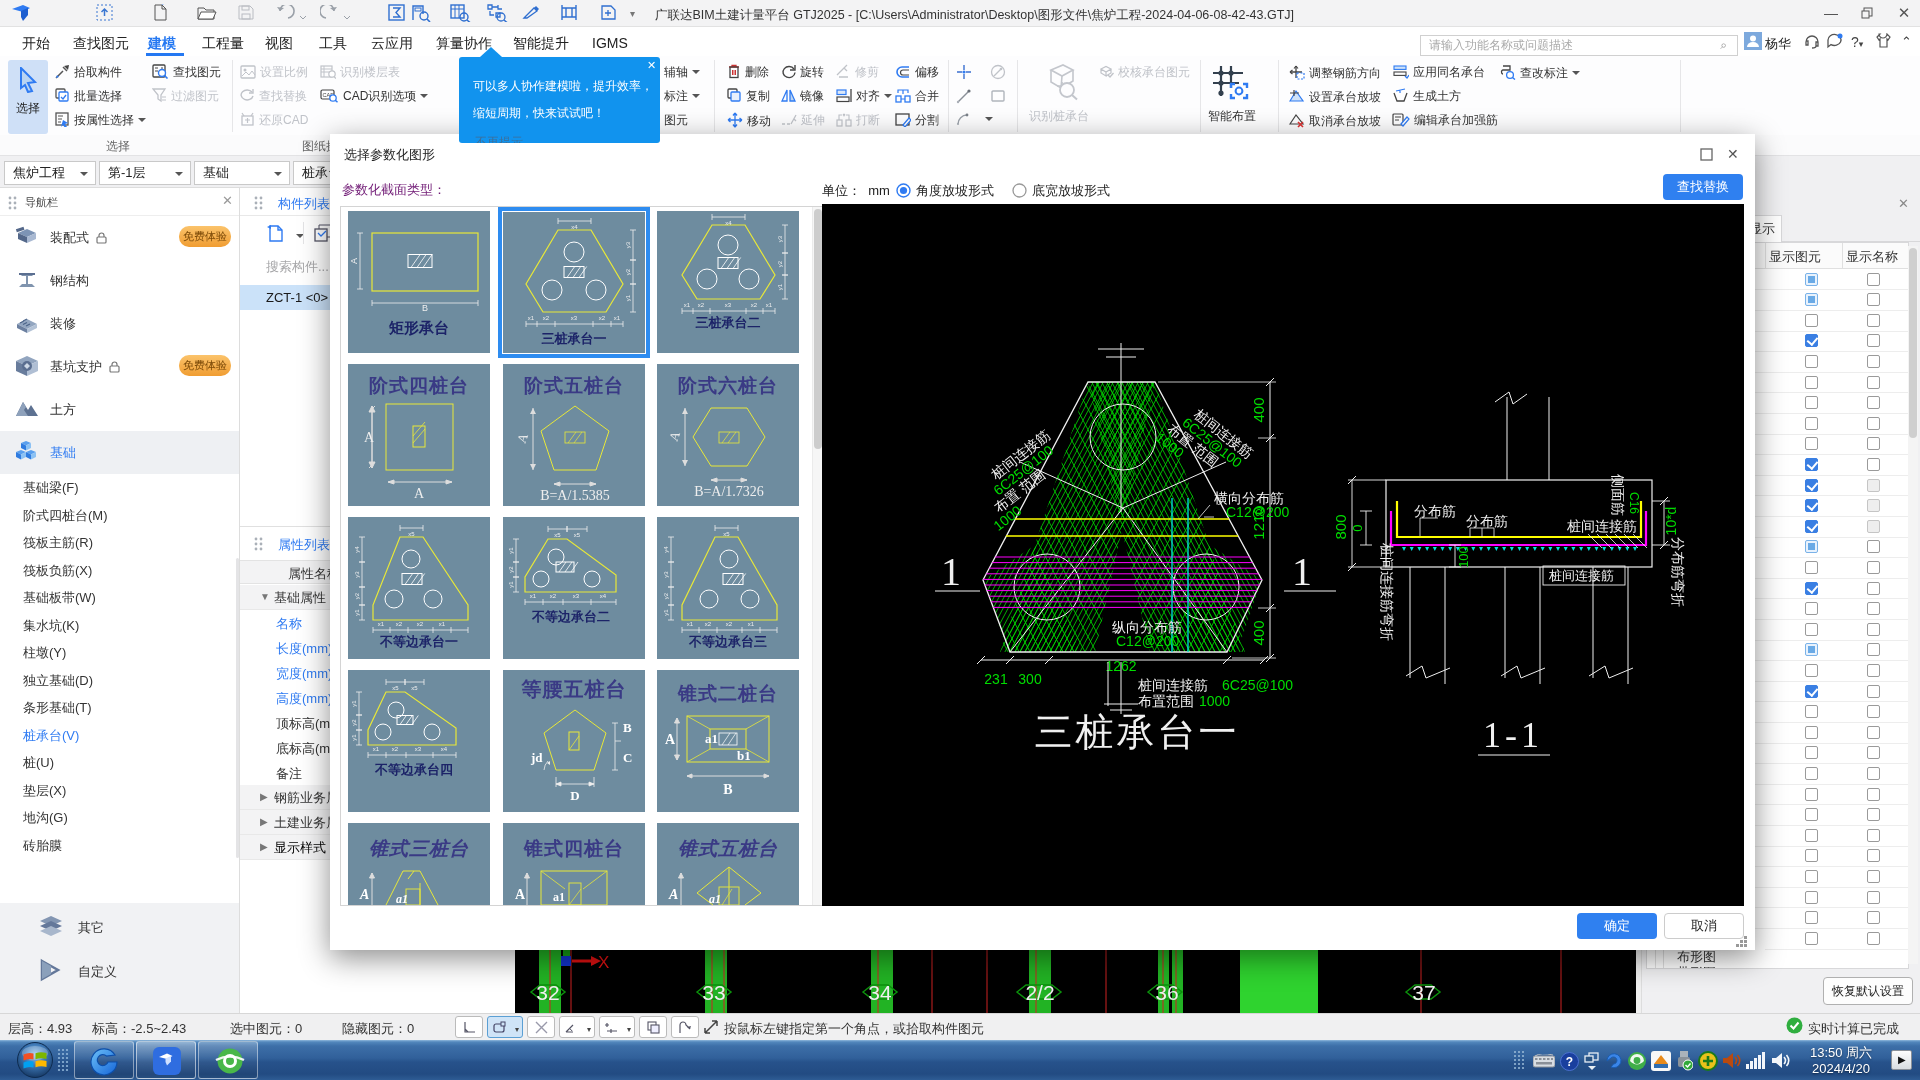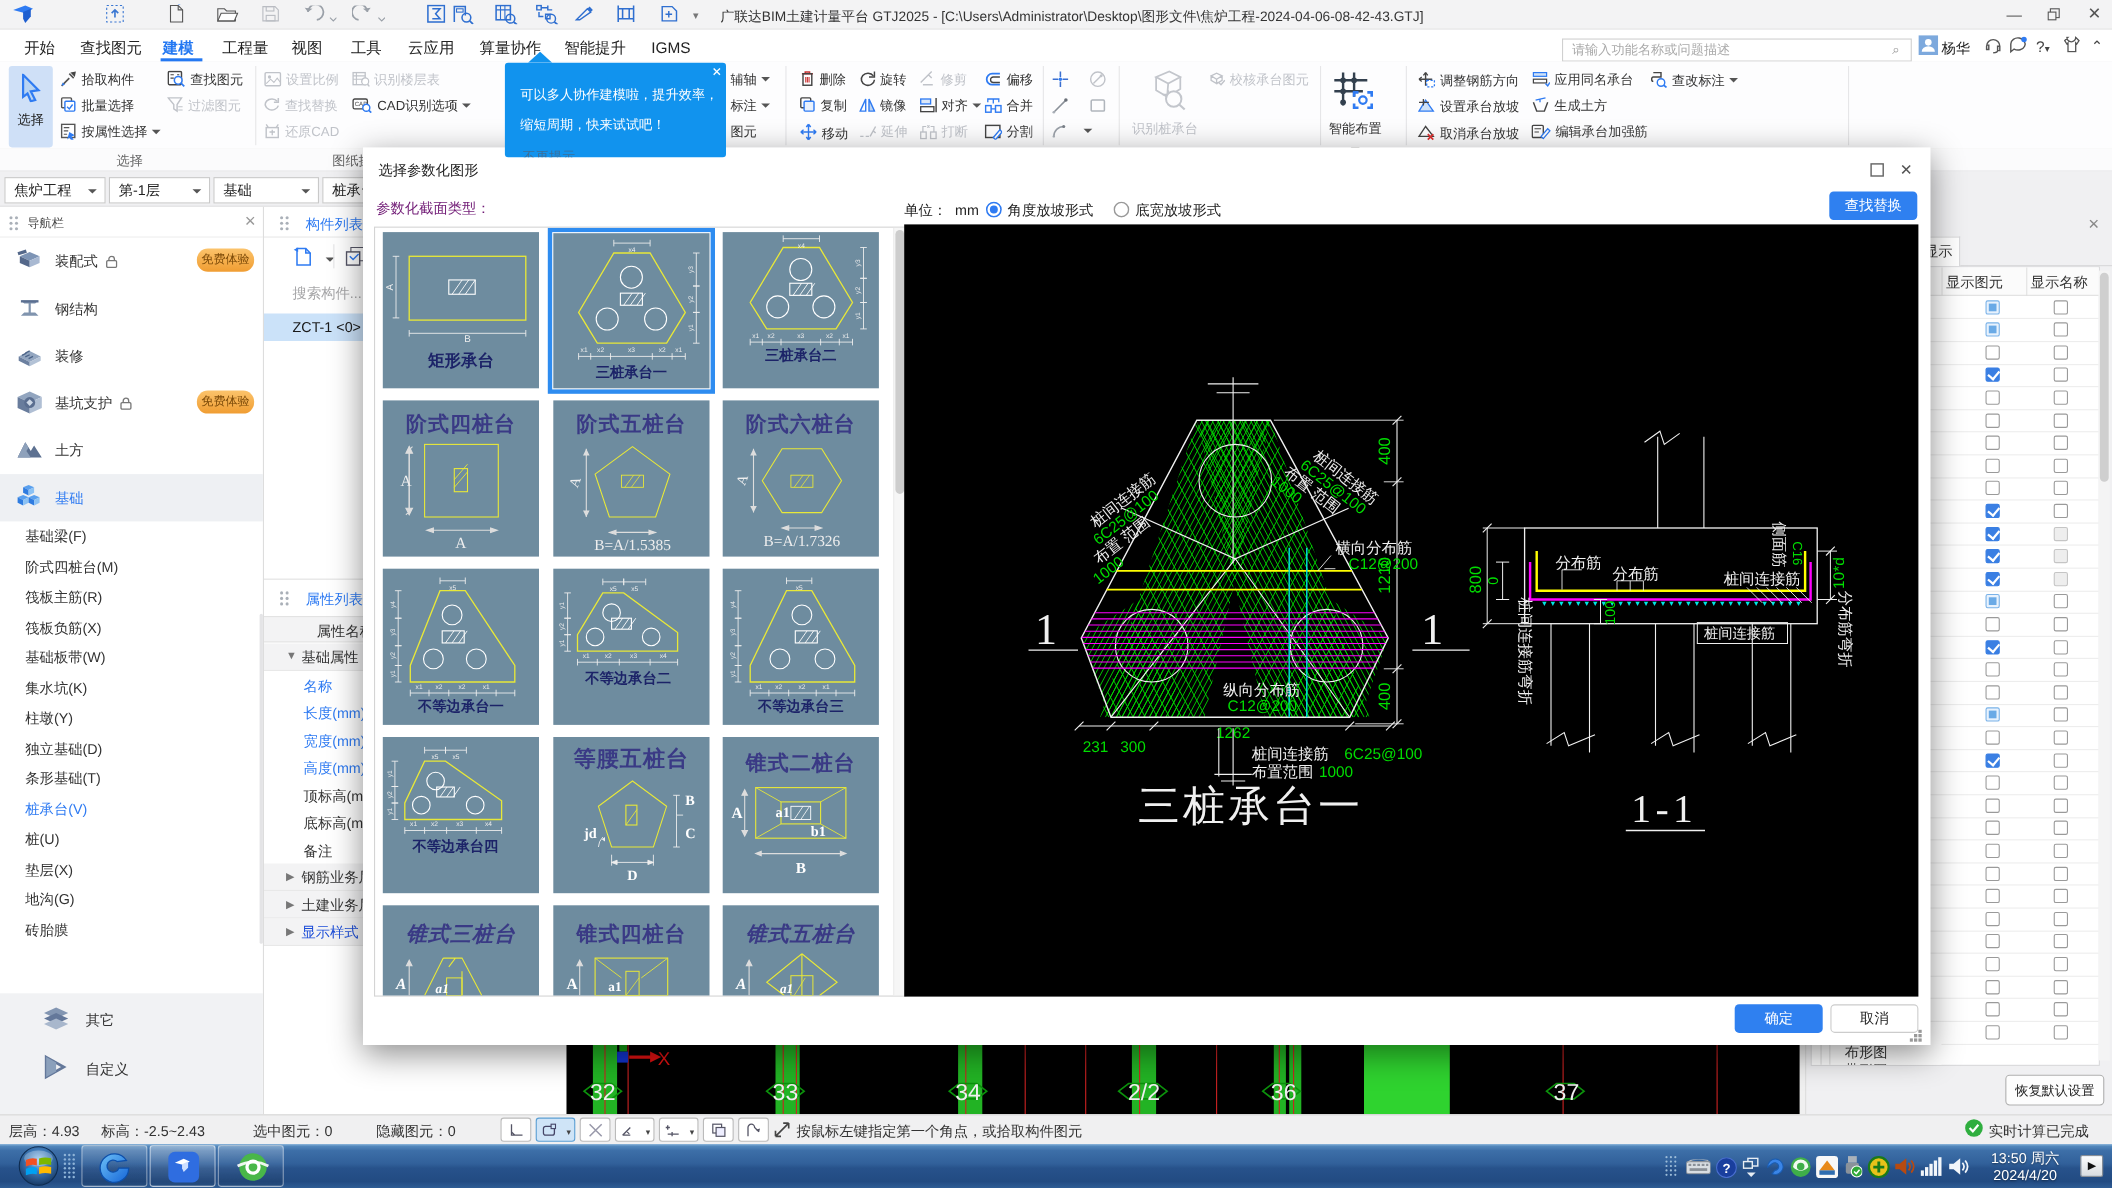--- a/index.html
+++ b/index.html
@@ -552,21 +552,21 @@
   <div class="abs" style="left:0;top:597px;width:275px;height:25px;background:#f3f3f4;border-bottom:1px solid #e8e8e8;">
       <span class="abs" style="left:20px;top:6px;font-size:10px;color:#777">▶</span>
       <span class="abs" style="left:34px;top:4px;font-size:13px;color:#333">钢筋业务属性</span>
     </div>
   <div class="abs" style="left:0;top:622px;width:275px;height:25px;background:#f3f3f4;border-bottom:1px solid #e8e8e8;">
       <span class="abs" style="left:20px;top:6px;font-size:10px;color:#777">▶</span>
       <span class="abs" style="left:34px;top:4px;font-size:13px;color:#333">土建业务属性</span>
     </div>
   <div class="abs" style="left:0;top:647px;width:275px;height:25px;background:#f3f3f4;border-bottom:1px solid #e8e8e8;">
       <span class="abs" style="left:20px;top:6px;font-size:10px;color:#777">▶</span>
-      <span class="abs" style="left:34px;top:4px;font-size:13px;color:#1d4ed8">显示样式</span>
+      <span class="abs" style="left:34px;top:4px;font-size:13px;color:#000000">显示样式</span>
     </div>
 </div>
 
 <div class="abs" style="left:515px;top:188px;width:1121px;height:825px;background:#000;overflow:hidden;" id="viewport">
   <svg class="abs" style="left:0;top:0" width="1121" height="825">
     <g transform="translate(-515,-188)">
       <rect x="539" y="188" width="22" height="825" fill="#22b324"></rect>
       <rect x="705" y="188" width="22" height="825" fill="#22b324"></rect>
       <rect x="871" y="188" width="22" height="825" fill="#22b324"></rect>
       <rect x="1029" y="188" width="22" height="825" fill="#22b324"></rect>

